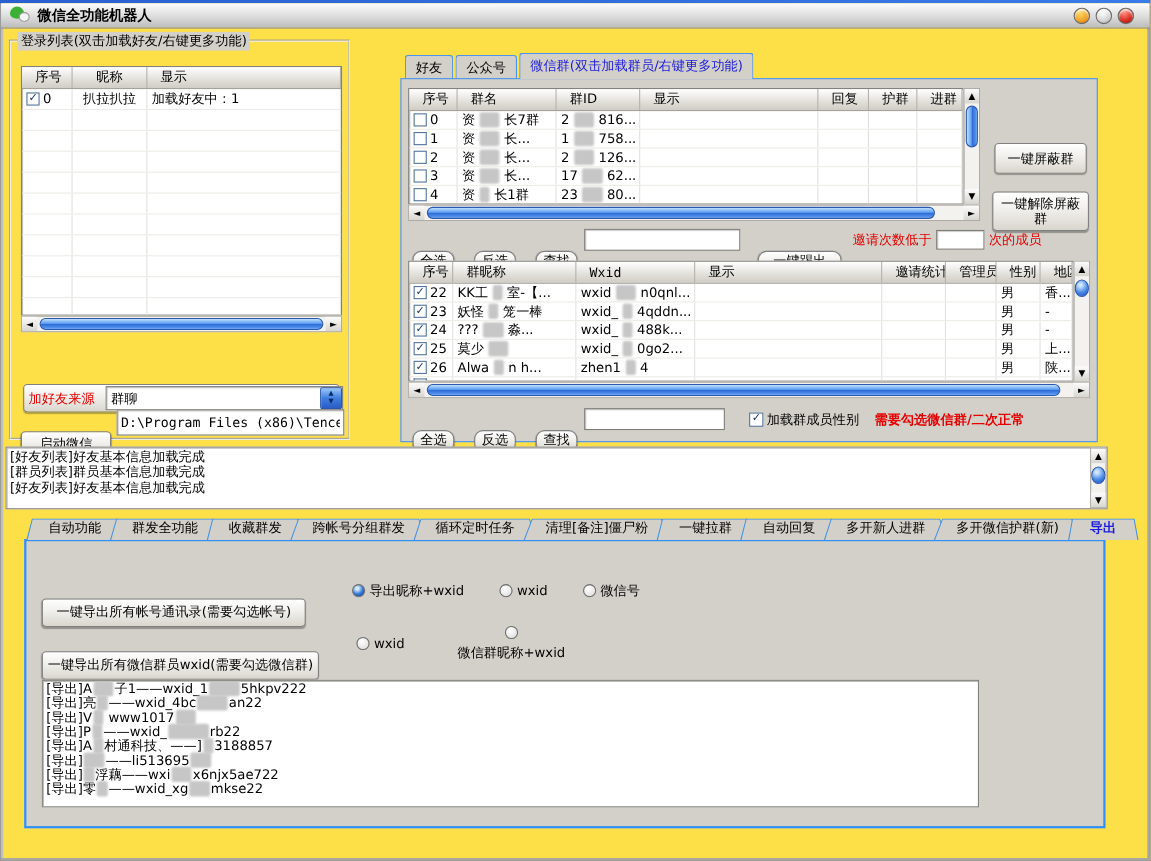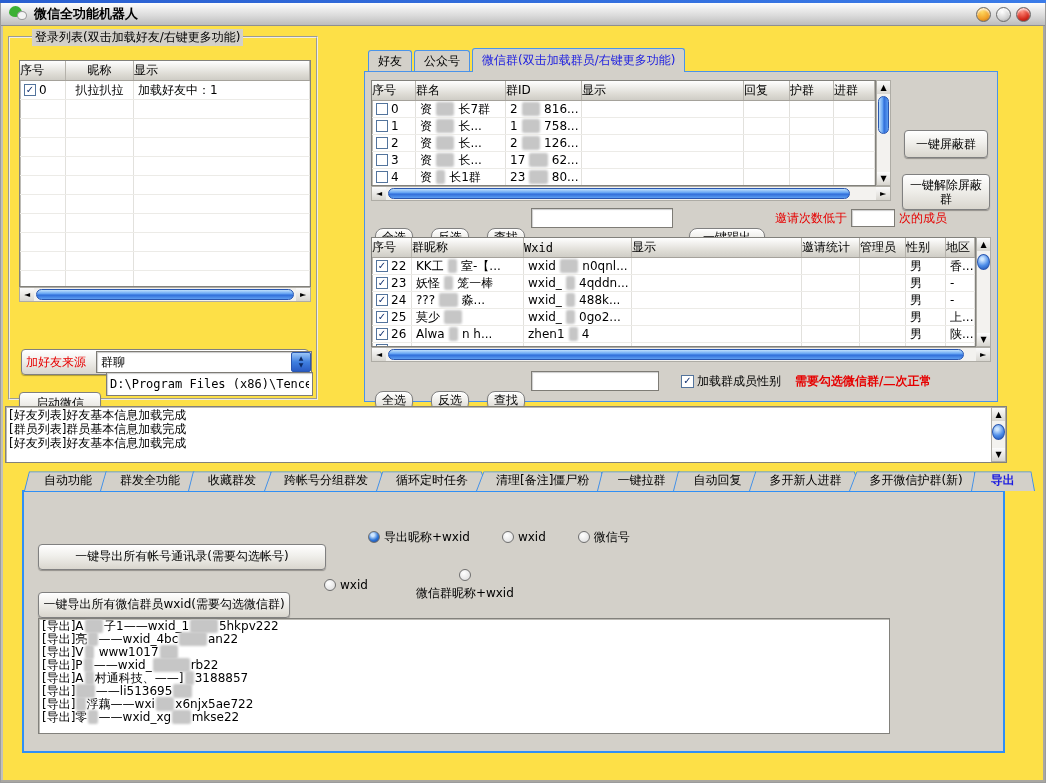--- a/index.html
+++ b/index.html
@@ -30,38 +30,38 @@
   .red{color:#e60000;}
   .ck{display:inline-flex; width:12px; height:12px; background:#fff; border:1px solid #53749c;
     align-items:center; justify-content:center; font-size:10px; line-height:1; color:#12306e; flex:none;}
   .rd{display:inline-block; width:12px; height:12px; border-radius:50%; border:1px solid #6f6f6f;
     background:radial-gradient(circle at 38% 32%,#ffffff,#d9d9d9); flex:none;}
   .rd.sel{background:radial-gradient(circle at 38% 30%,#cfe7ff 15%,#2f76d8 55%,#143f96);}
   .cen{color:transparent; background:#c6c6c6; border-radius:2px; filter:blur(1px); margin:0 1px;}
   
   .tbl{position:absolute; background:#fff; border:1px solid #82817c; box-shadow:inset 1px 1px 0 #bdbbb5; overflow:hidden;}
   .thead{display:grid; height:20px; background:linear-gradient(#ffffff,#dddbd4 70%,#cfcdc6); border-bottom:1px solid #a5a29b;}
-  .thead .hc{display:flex; align-items:center; padding:0 0; border-right:1px solid #b5b2ab; overflow:hidden; white-space:nowrap;}
+  .thead .hc{display:flex; align-items:center; padding:0 12px; border-right:1px solid #b5b2ab; overflow:hidden; white-space:nowrap;}
   .trow{display:grid; height:19px; border-bottom:1px solid #ecebe7;}
   .trow .tc{display:flex; align-items:center; gap:3px; padding:0 4px; border-right:1px solid #e2e1dd; overflow:hidden; white-space:nowrap;}
   
   .hscroll{position:absolute; height:15px; background:#f3f2ef; border:1px solid #aeaca5; display:flex; align-items:center;}
   .hscroll .arr{width:14px; height:100%; display:flex; align-items:center; justify-content:center; font-size:8px; background:linear-gradient(#fcfcfc,#d8d6d0);}
   .hscroll .track{position:relative; flex:1; height:100%;}
   .hthumb{position:absolute; top:1px; bottom:1px; border-radius:7px; border:1px solid #2a57b0;
     background:linear-gradient(#bfe0fb,#5d9ef2 45%,#2f6cd8 55%,#5d9ef2);}
   .vscroll{position:absolute; width:15px; background:#f3f2ef; border:1px solid #aeaca5;}
   .vscroll .arr{position:absolute; left:0; width:100%; height:13px; display:flex; align-items:center; justify-content:center; font-size:8px; background:linear-gradient(#fcfcfc,#d8d6d0);}
   .vthumb{position:absolute; left:1px; right:1px; border-radius:7px; border:1px solid #2a57b0;
     background:linear-gradient(90deg,#bfe0fb,#5d9ef2 45%,#2f6cd8 55%,#5d9ef2);}
   .vball{position:absolute; left:0px; width:13px; height:16px; border-radius:50%; border:1px solid #2a57b0;
     background:radial-gradient(circle at 38% 30%,#cfe7ff 10%,#4c8ce8 55%,#1c4fae);}
   
   .gbox{position:absolute; border:2px groove #efede8;}
-  .gbox>.legend{position:absolute; top:-9px; left:22px; background:#d3d0c9; padding:0 3px; white-space:nowrap;}
+  .gbox>.legend{position:absolute; top:-9px; left:6px; background:#d3d0c9; padding:0 3px; white-space:nowrap;}
   
   .rtabs{position:absolute; display:flex; gap:2px; align-items:flex-end;}
   .rtab{height:22px; display:flex; align-items:center; padding:0 9px; background:#d3d0c9;
     border:1px solid #4a93ea; border-bottom:none; border-radius:3px 3px 0 0; white-space:nowrap;}
   .rtab.active{height:24px; color:#1a1ae0; position:relative; z-index:3;}
   .bluebox{position:absolute; border:1px solid #4a93ea; background:#d3d0c9;}
   
   .trap{position:relative; height:22px; padding:2px 20px 0; display:flex; align-items:center; margin-right:-12px; white-space:nowrap;}
   .trap::before{content:""; position:absolute; inset:0; background:#d3d0c9; border:1px solid #3f8fe8; border-bottom:none;
     transform:perspective(9px) rotateX(3deg); transform-origin:bottom;}
@@ -450,21 +450,21 @@
         <span>多开微信护群(新)</span>
       </div>
     <div class="trap active">
         <span>导出</span>
       </div>
   </div>
 
   <div class="abs" style="left:22px; top:490px; width:983px; height:263px; border:2px solid #2f8ff5; background:#d3d0c9;">
 
     <div class="row-flex" style="position:absolute; left:14px; top:32px; height:26px;">
-      <div class="btn" style="width:288px; height:26px;">一键导出所有帐号通讯录(需要勾选帐号)</div>
+      <div class="btn" style="width:240px; height:26px;">一键导出所有帐号通讯录(需要勾选帐号)</div>
       <span class="row-flex" style="margin-left:42px; gap:4px;">
         <span class="rd sel"></span>
         <span>导出昵称+wxid</span>
       </span>
       <span class="row-flex" style="margin-left:32px; gap:4px;">
         <span class="rd"></span>
         <span>wxid</span>
       </span>
       <span class="row-flex" style="margin-left:32px; gap:4px;">
         <span class="rd"></span>

